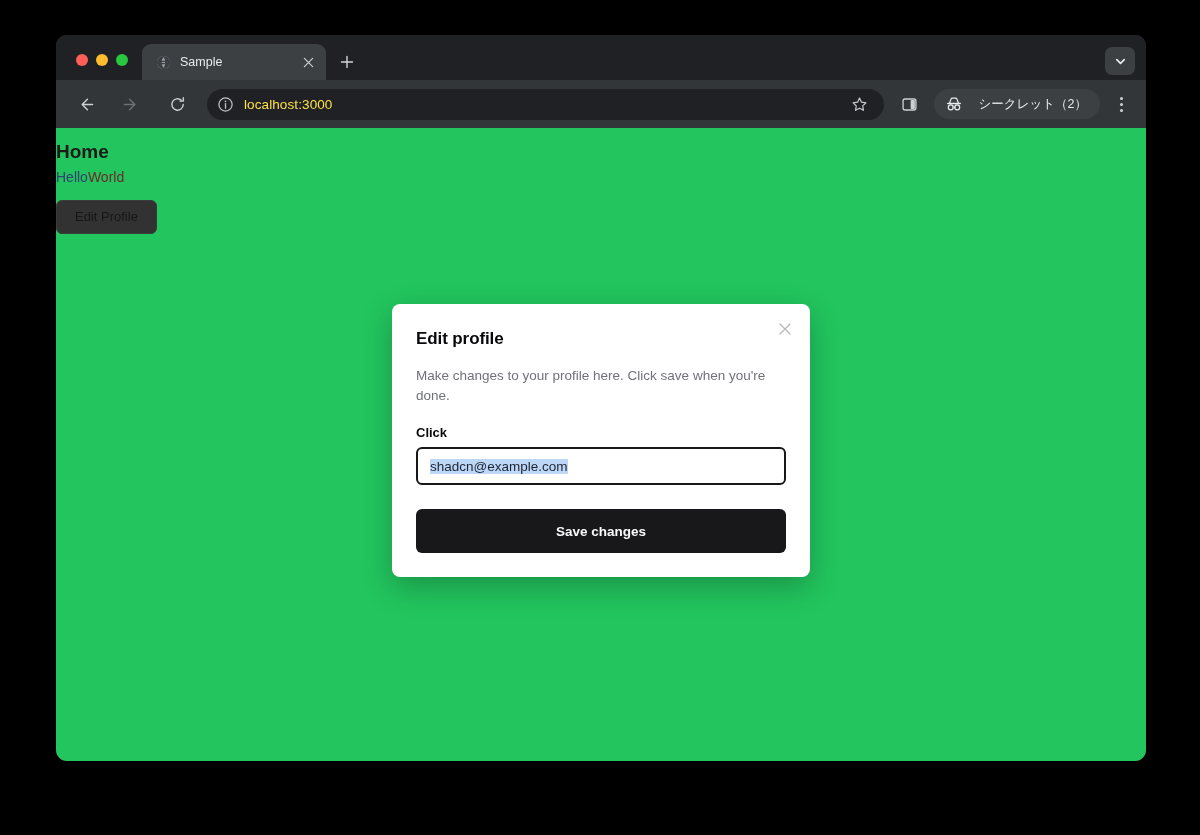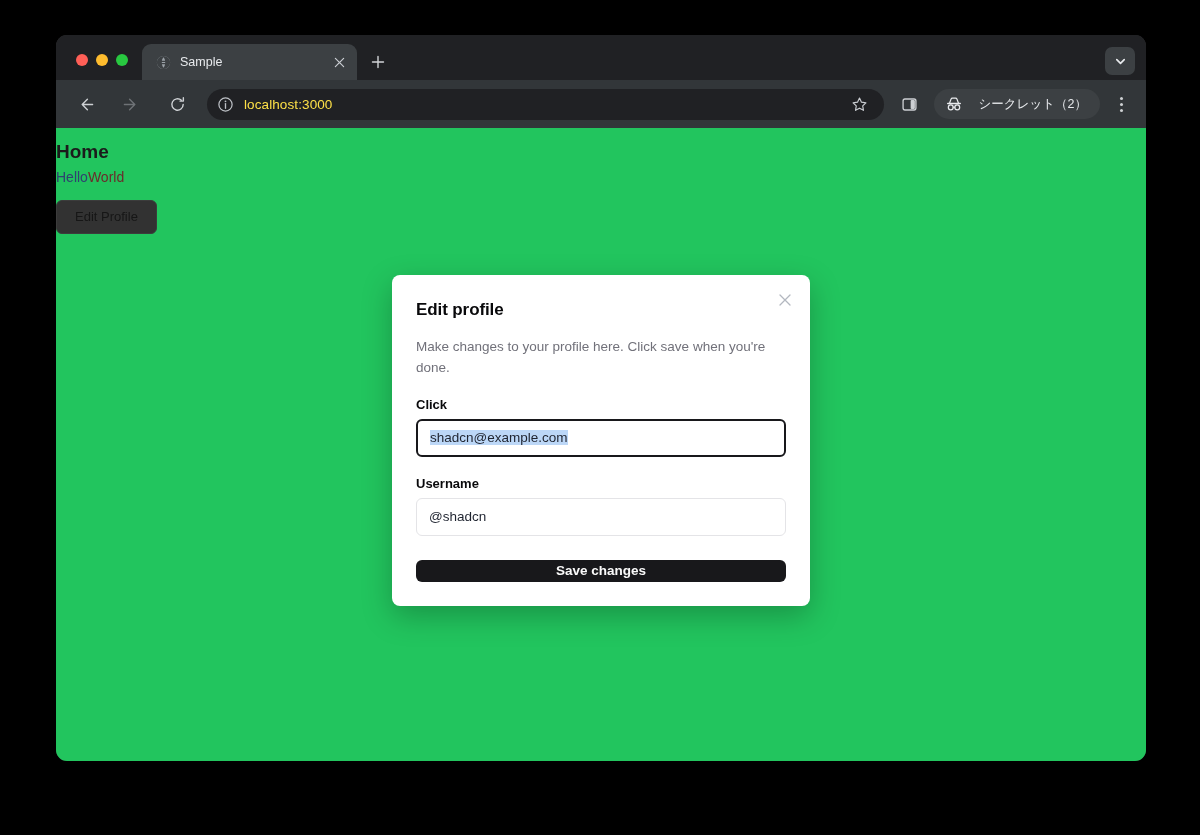--- a/index.html
+++ b/index.html
@@ -42,21 +42,21 @@
     gap: 8px;
     padding: 0 14px 14px 20px;
   }
   .light { width: 12px; height: 12px; border-radius: 50%; }
   .light.red    { background: #ff5f57; }
   .light.yellow { background: #febc2e; }
   .light.green  { background: #28c840; }
 
   .tab {
     height: 36px;
-    width: 215px;
+    width: 184px;
     background: #3c4043;
     border-radius: 9px 9px 0 0;
     display: flex;
     align-items: center;
     padding: 0 9px 0 13px;
     gap: 9px;
     position: relative;
   }
   .tab-favicon {
     width: 16px; height: 16px;
@@ -297,21 +297,21 @@
     box-shadow: 0 0 0 2px #ffffff;
   }
   .selection-highlight {
     background: #bcd7f7;
     color: #1f2430;
   }
 
   .save-btn {
     margin-top: 24px;
     width: 100%;
-    height: 22px;
+    height: 44px;
     background: #18181b;
     color: #fafafa;
     border: none;
     border-radius: 6px;
     font-family: "Liberation Sans", sans-serif;
     font-size: 13.5px;
     font-weight: bold;
     display: flex;
     align-items: center;
     justify-content: center;
@@ -447,25 +447,19 @@
         <div class="dialog-title">Edit profile</div>
         <div class="dialog-description">Make changes to your profile here. Click save when you're done.</div>
 
         <div class="field">
           <label class="field-label">Click</label>
           <div class="text-input focused">
             <span class="selection-highlight">shadcn@example.com</span>
           </div>
         </div>
 
-        <div class="field">
-          <label class="field-label">Username</label>
-          <div class="text-input">
-            <span>@shadcn</span>
-          </div>
-        </div>
 
         <button class="save-btn">Save changes</button>
       </div>
     </div>
 
   </div>
 </div>
 
 </body></html>

